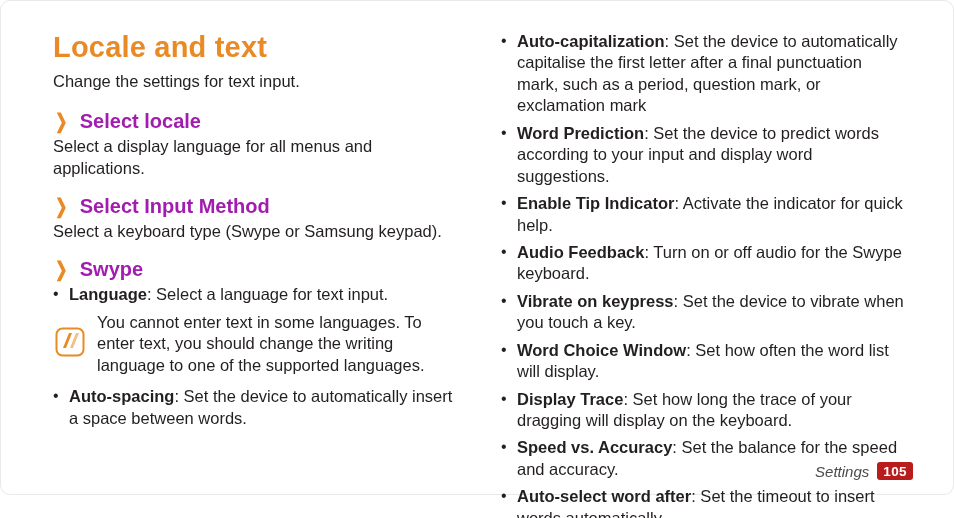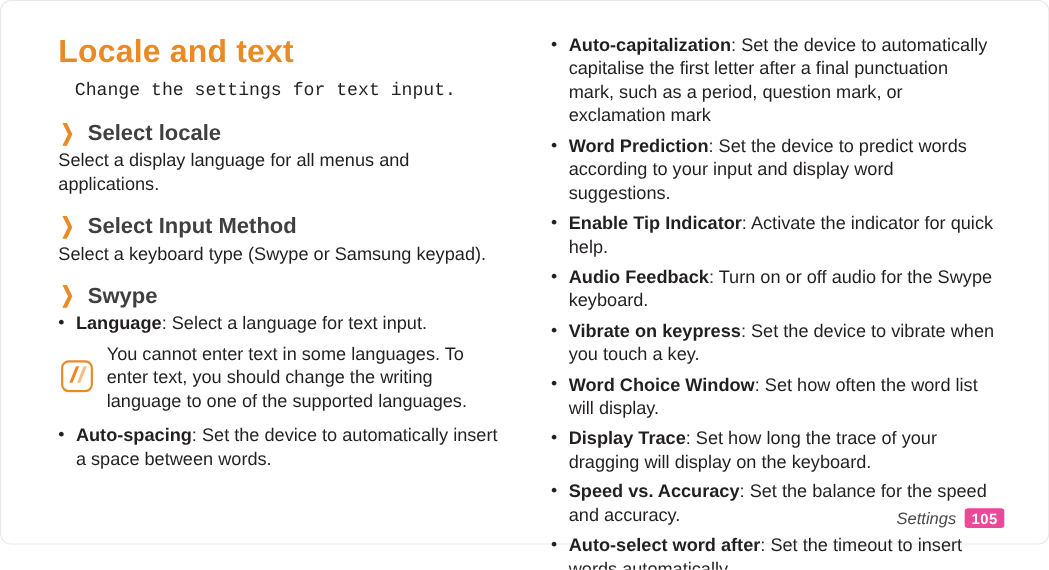--- a/index.html
+++ b/index.html
@@ -30,41 +30,40 @@
     line-height: 1.3;
   }
   h1.title {
     font-size: 29px;
     font-weight: 700;
     color: #e98a24;
     margin: 0 0 4px 0;
     letter-spacing: 0.2px;
   }
   .intro {
-    margin: 0 0 16px 15px;
-    font-family: Liberation Mono, monospace;
+    margin: 0 0 16px 0;
   }
   .sub {
     display: flex;
     align-items: baseline;
     gap: 10px;
     margin: 14px 0 2px 0;
   }
   .chev {
     color: #e98a24;
     font-size: 20px;
     font-weight: 900;
     line-height: 1;
     display: inline-block;
     transform: scaleX(0.75);
   }
   .sub-title {
     font-size: 20px;
     font-weight: 700;
-    color: #404040;
+    color: #a21caf;
   }
   .sub-desc {
     margin: 0 0 12px 0;
   }
   ul.bullets {
     list-style: none;
     margin: 0;
     padding: 0;
   }
   ul.bullets > li {
@@ -103,21 +102,21 @@
     bottom: 14px;
     display: flex;
     align-items: flex-end;
     gap: 8px;
     font-style: italic;
     color: #4a4a4a;
     font-size: 15px;
   }
   .pagenum {
     font-style: normal;
-    background: #ec4899;
+    background: #b91c1c;
     color: #fff;
     border-radius: 3px;
     padding: 2px 6px 1px 6px;
     font-size: 13.5px;
     font-weight: 600;
     letter-spacing: 0.4px;
   }
 </style>
 </head>
 <body>

